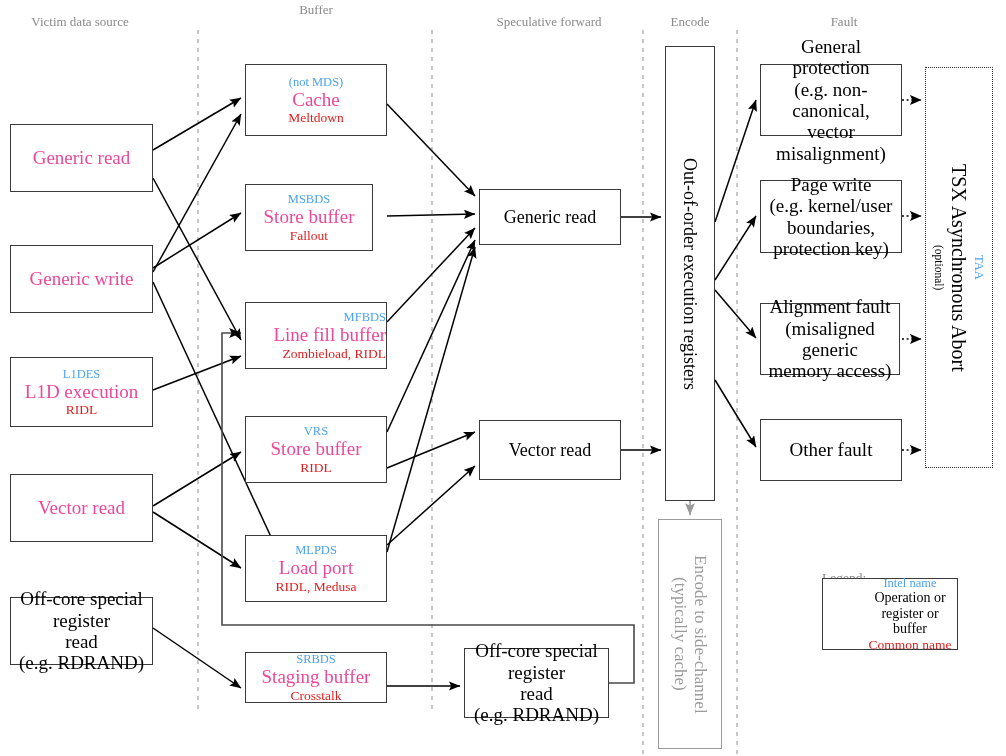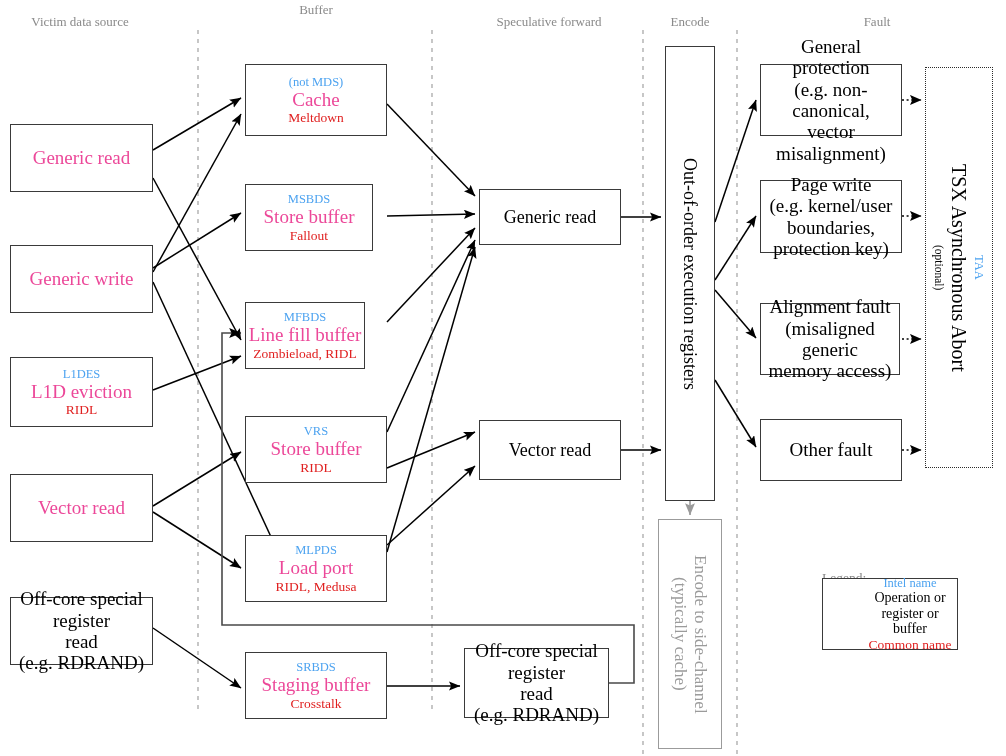--- a/index.html
+++ b/index.html
@@ -31,21 +31,21 @@
 </style>
 </head>
 <body>
 
 <div id="stage">
 
   <div class="colhdr" style="left:0;top:14px;width:160px;">Victim data source</div>
   <div class="colhdr" style="left:236px;top:2px;width:160px;">Buffer</div>
   <div class="colhdr" style="left:469px;top:14px;width:160px;">Speculative forward</div>
   <div class="colhdr" style="left:610px;top:14px;width:160px;">Encode</div>
-  <div class="colhdr" style="left:797px;top:14px;width:160px;">Fault</div>
+  <div class="colhdr" style="left:764px;top:14px;width:160px;">Fault</div>
 
   <svg id="wires" viewBox="0 0 1006 756">
     <defs>
       <marker id="ah" markerWidth="9" markerHeight="9" refX="7.4" refY="3.1" orient="auto" markerUnits="strokeWidth">
         <path d="M0,0 L7.6,3.1 L0,6.2 L1.5,3.1 z" fill="#000"></path>
       </marker>
       <marker id="ahg" markerWidth="9" markerHeight="9" refX="7.4" refY="3.1" orient="auto" markerUnits="strokeWidth">
         <path d="M0,0 L7.6,3.1 L0,6.2 L1.5,3.1 z" fill="#9b9b9b"></path>
       </marker>
       <marker id="ahd" markerWidth="10" markerHeight="10" refX="7.4" refY="3.4" orient="auto" markerUnits="strokeWidth">
@@ -131,21 +131,21 @@
   <div class="node" style="left:10px;top:124px;width:143px;height:68px;">
     <div class="main">Generic read</div>
   </div>
 
   <div class="node" style="left:10px;top:245px;width:143px;height:68px;">
     <div class="main">Generic write</div>
   </div>
 
   <div class="node" style="left:10px;top:357px;width:143px;height:70px;">
     <div class="intel">L1DES</div>
-    <div class="main">L1D eviction</div>
+    <div class="main">L1D execution</div>
     <div class="common">RIDL</div>
   </div>
 
   <div class="node" style="left:10px;top:474px;width:143px;height:68px;">
     <div class="main">Vector read</div>
   </div>
 
   <div class="node" style="left:10px;top:597px;width:143px;height:68px;">
     <div class="plain">Off-core special register</div>
     <div class="plain">read</div>
@@ -157,39 +157,39 @@
     <div class="main">Cache</div>
     <div class="common">Meltdown</div>
   </div>
 
   <div class="node" style="left:245px;top:184px;width:128px;height:67px;">
     <div class="intel">MSBDS</div>
     <div class="main">Store buffer</div>
     <div class="common">Fallout</div>
   </div>
 
-  <div class="node" style="left:245px;top:302px;width:120px;height:67px;">
+  <div class="node" style="left:245px;top:302px;width:142px;height:67px;align-items:flex-end;">
     <div class="intel">MFBDS</div>
     <div class="main">Line fill buffer</div>
     <div class="common">Zombieload, RIDL</div>
   </div>
 
   <div class="node" style="left:245px;top:416px;width:142px;height:67px;">
     <div class="intel">VRS</div>
     <div class="main">Store buffer</div>
     <div class="common">RIDL</div>
   </div>
 
   <div class="node" style="left:245px;top:535px;width:142px;height:67px;">
     <div class="intel">MLPDS</div>
     <div class="main">Load port</div>
     <div class="common">RIDL, Medusa</div>
   </div>
 
-  <div class="node" style="left:245px;top:652px;width:142px;height:67px;">
+  <div class="node" style="left:245px;top:652px;width:142px;height:51px;">
     <div class="intel">SRBDS</div>
     <div class="main">Staging buffer</div>
     <div class="common">Crosstalk</div>
   </div>
 
   <div class="node" style="left:479px;top:189px;width:142px;height:56px;">
     <div class="plainbig">Generic read</div>
   </div>
 
   <div class="node" style="left:479px;top:420px;width:142px;height:60px;">

